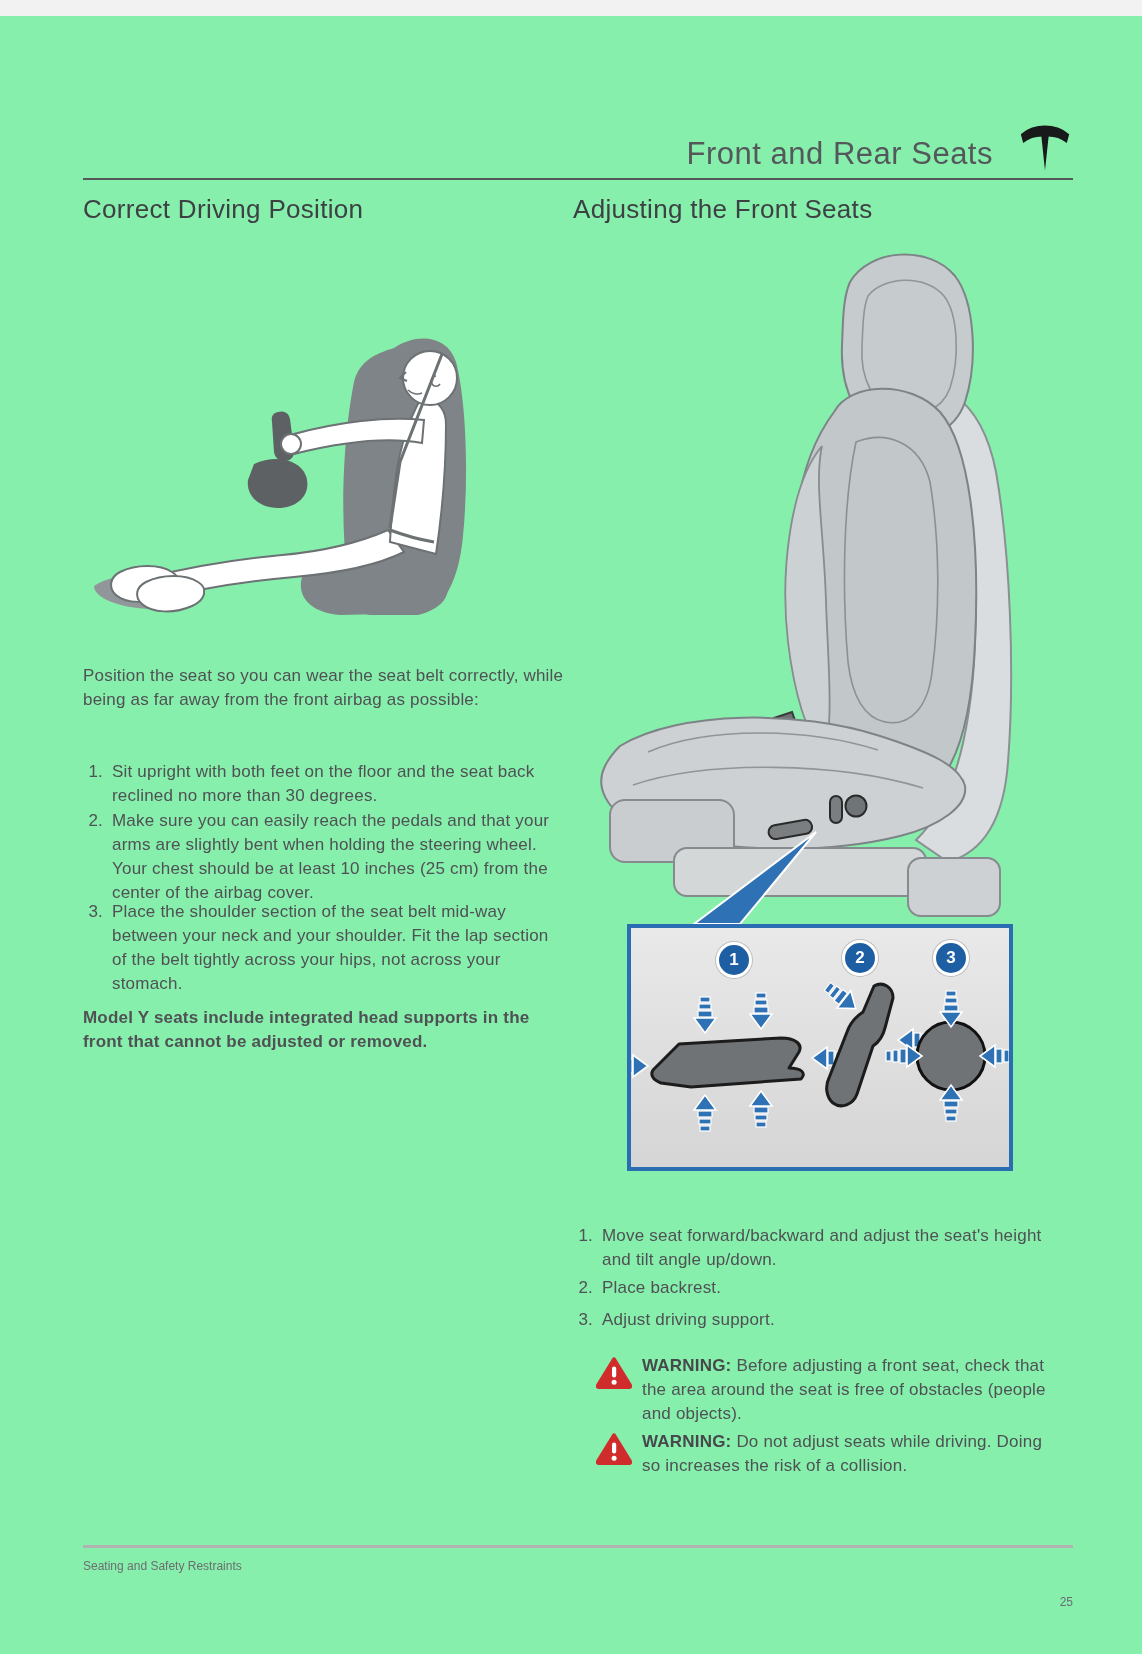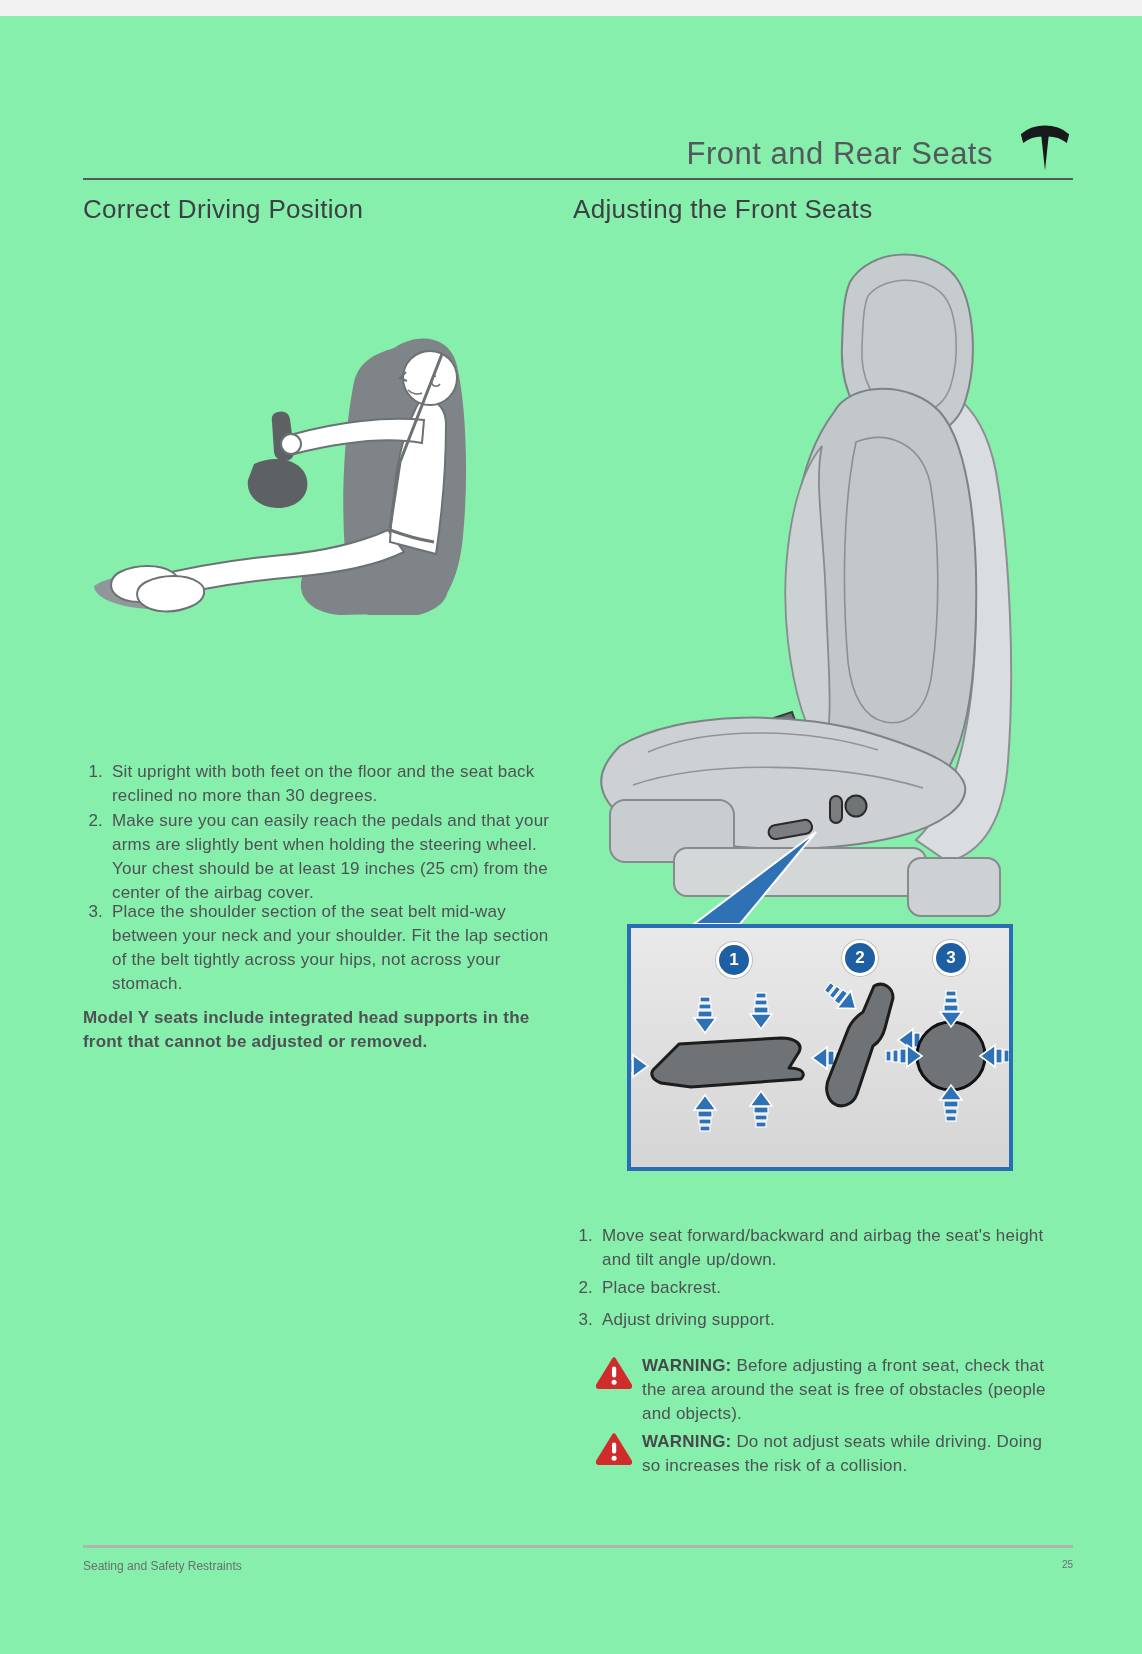--- a/index.html
+++ b/index.html
@@ -43,21 +43,21 @@
   #nc2{left:211px;top:12px;}
   #nc3{left:302px;top:12px;}
   .controls-svg{position:absolute;left:0;top:0;width:100%;height:100%;}
   
   .warning{position:absolute;left:596px;width:468px;display:flex;font-size:17px;line-height:24px;letter-spacing:.2px;}
   .w-icon{flex:0 0 36px;width:36px;height:33px;margin-right:10px;margin-top:2px;}
   .w-label{font-weight:bold;color:#46484b;}
   
   .footer-rule{position:absolute;top:1529px;left:83px;width:990px;height:3px;background:#b2b2b2;}
   .footer-left{position:absolute;top:1543px;left:83px;font-size:12px;color:#6b6d70;}
-  .footer-page{position:absolute;top:1543px;right:69px;font-size:10px;color:#6b6d70;}
+  .footer-page{position:absolute;top:1579px;right:69px;font-size:12px;color:#6b6d70;}
 </style>
 </head>
 <body>
 
 <div class="page">
 
   <div class="doc-title">Front and Rear Seats</div>
   <svg class="logo" viewBox="0 0 60 60" aria-hidden="true">
     <path d="M30 57 L25.6 15.5 L34.4 15.5 Z" fill="#17191a"></path>
     <path d="M1 13.5 C9.5 6.2 19.2 3 30 3 C40.8 3 50.5 6.2 59 13.5 L56.2 24 C49.8 18.8 41.8 16.2 33.5 16.2 L26.5 16.2 C18.2 16.2 10.2 18.8 3.8 24 Z" fill="#17191a"></path>
@@ -90,28 +90,29 @@
 
     <circle cx="342" cy="64" r="27" fill="#ffffff" stroke="#6c7174" stroke-width="2"></circle>
     <path d="M318 58 L312 64 L319 67" fill="none" stroke="#6c7174" stroke-width="2"></path>
     <path d="M348 62 C344 62 342 66 344 70 C346 73 350 73 352 70" fill="none" stroke="#6c7174" stroke-width="1.6"></path>
     <path d="M320 76 C324 80 330 81 334 79" fill="none" stroke="#6c7174" stroke-width="1.6"></path>
 
     <path d="M354 40 L312 148 L302 214" fill="none" stroke="#6c7174" stroke-width="3"></path>
     <path d="M302 216 C318 222 334 226 346 228" fill="none" stroke="#6c7174" stroke-width="3"></path>
   </svg>
 
+  <div class="para col-l" style="top:648px;">Position the seat so you can wear the seat belt correctly, while being as far away from the front airbag as possible:</div>
 
   <div class="step col-l" style="top:744px;">
     <span class="step-num">1.</span>
     <span class="step-text">Sit upright with both feet on the floor and the seat back reclined no more than 30 degrees.</span>
   </div>
   <div class="step col-l" style="top:793px;">
     <span class="step-num">2.</span>
-    <span class="step-text">Make sure you can easily reach the pedals and that your arms are slightly bent when holding the steering wheel. Your chest should be at least 19 inches (25 cm) from the center of the airbag cover.</span>
+    <span class="step-text">Make sure you can easily reach the pedals and that your arms are slightly bent when holding the steering wheel. Your chest should be at least 10 inches (25 cm) from the center of the airbag cover.</span>
   </div>
   <div class="step col-l" style="top:884px;">
     <span class="step-num">3.</span>
     <span class="step-text">Place the shoulder section of the seat belt mid-way between your neck and your shoulder. Fit the lap section of the belt tightly across your hips, not across your stomach.</span>
   </div>
 
   <div class="para col-l" style="top:990px;font-weight:bold;">Model Y seats include integrated head supports in the front that cannot be adjusted or removed.</div>
 
   <svg class="illus" id="seat-illus" viewBox="0 0 472 692" aria-hidden="true">
 
@@ -175,21 +176,21 @@
       <use href="#arr" transform="translate(290,128)"></use>
       <use href="#arr" transform="translate(350,128) rotate(180)"></use>
     </svg>
     <div class="num-circle" id="nc1">1</div>
     <div class="num-circle" id="nc2">2</div>
     <div class="num-circle" id="nc3">3</div>
   </div>
 
   <div class="step col-r" style="top:1208px;">
     <span class="step-num">1.</span>
-    <span class="step-text">Move seat forward/backward and airbag the seat's height and tilt angle up/down.</span>
+    <span class="step-text">Move seat forward/backward and adjust the seat's height and tilt angle up/down.</span>
   </div>
   <div class="step col-r" style="top:1260px;">
     <span class="step-num">2.</span>
     <span class="step-text">Place backrest.</span>
   </div>
   <div class="step col-r" style="top:1292px;">
     <span class="step-num">3.</span>
     <span class="step-text">Adjust driving support.</span>
   </div>
 

